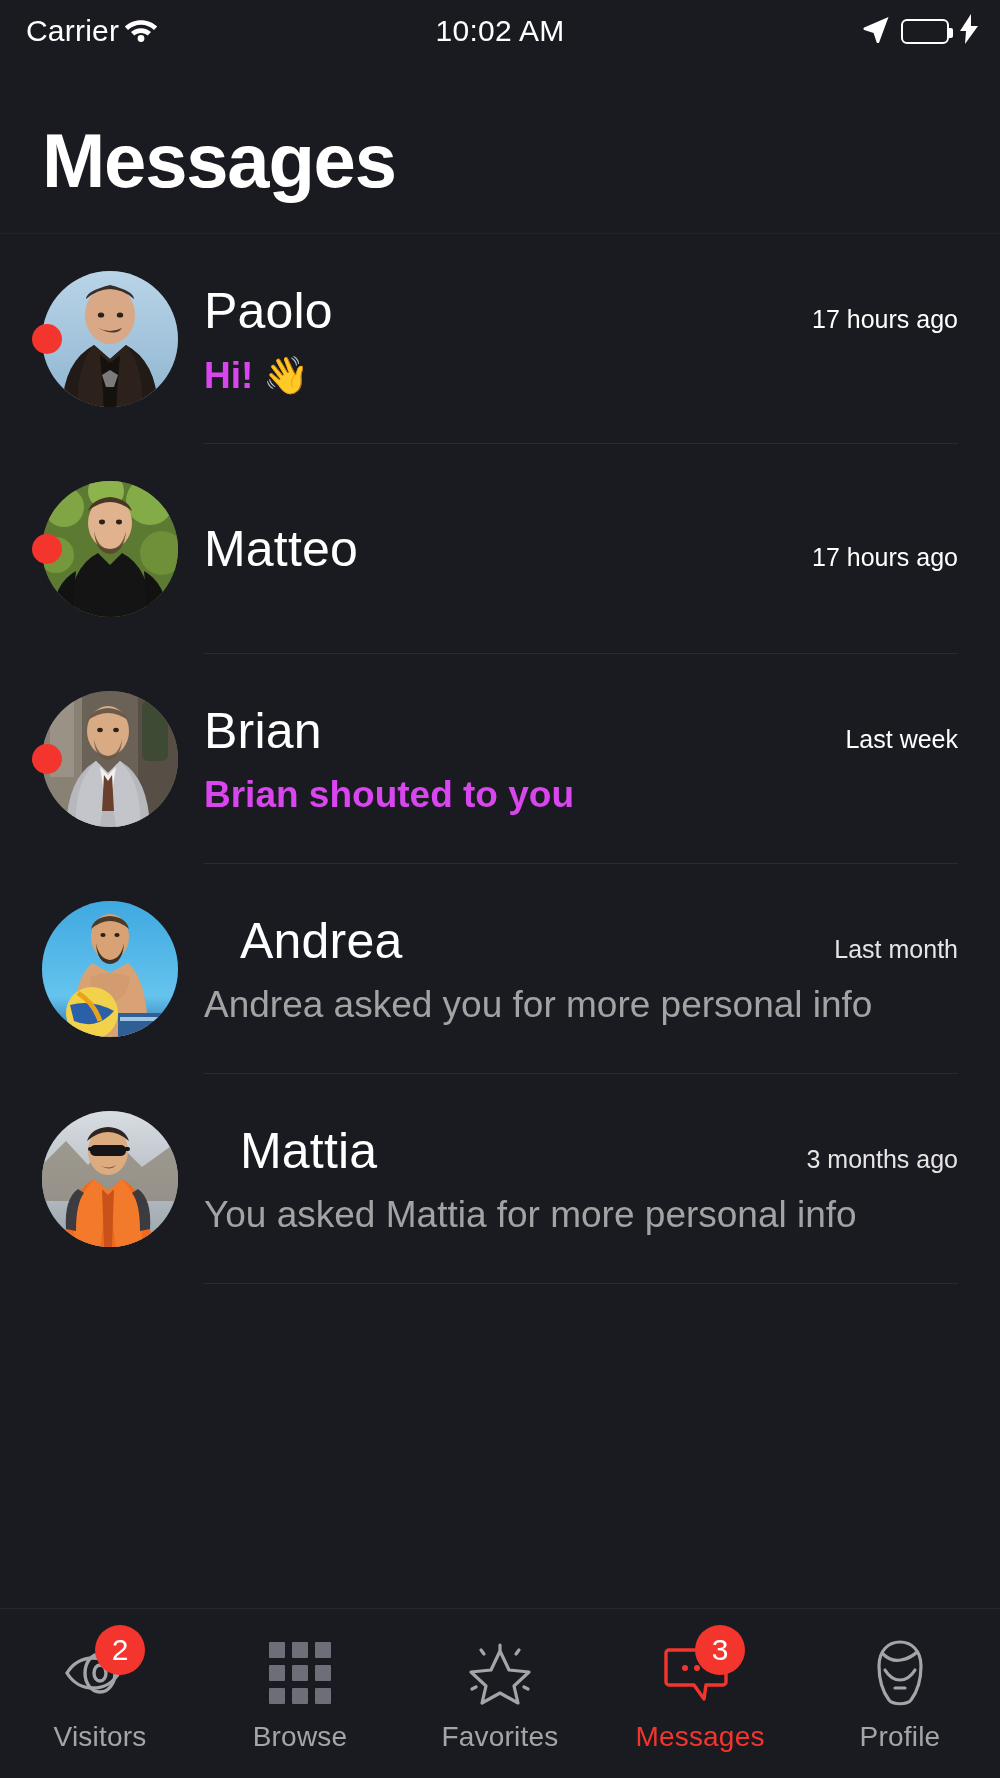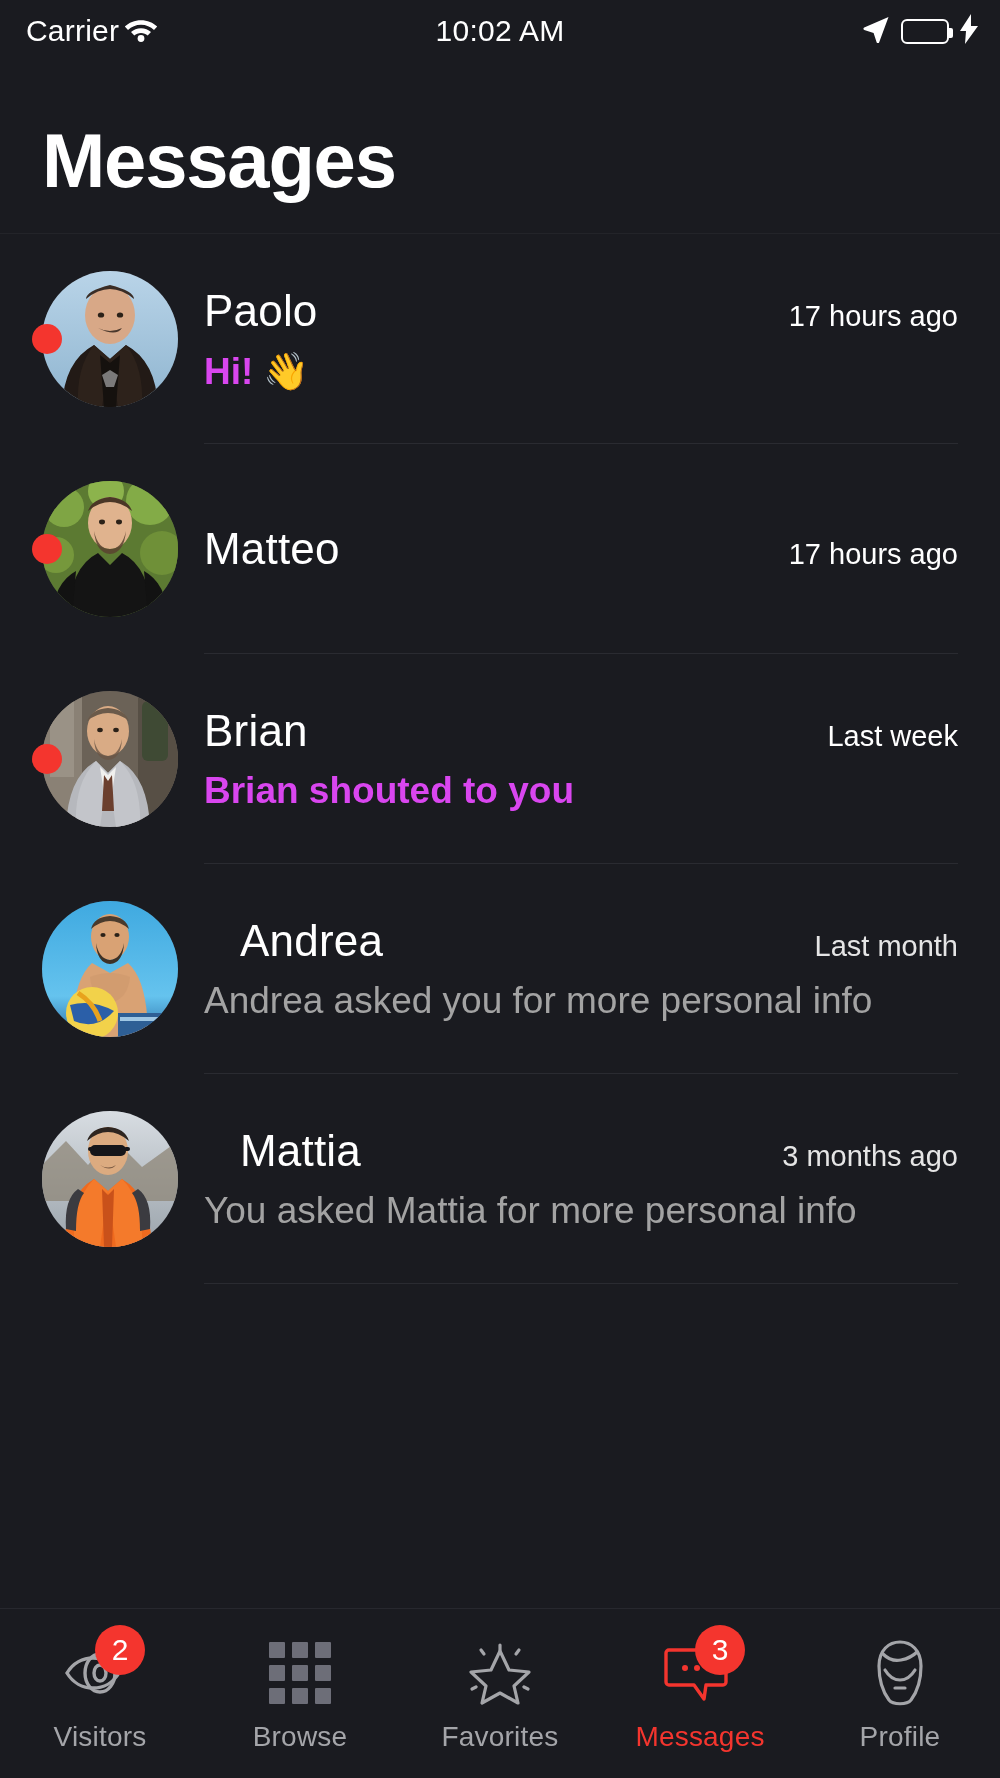--- a/index.html
+++ b/index.html
@@ -65,23 +65,23 @@
     position:absolute; left:-10px; top:50%; transform:translateY(-50%);
     width:30px; height:30px; border-radius:50%;
     background:#f4352e; z-index:3;
   }
   .row-body {
     flex:1 1 auto; margin-left:26px;
     display:flex; flex-direction:column; justify-content:center;
     min-width:0;
   }
   .row-top { display:flex; align-items:baseline; }
-  .name { font-size:44px; font-weight:400; color:#ffffff; letter-spacing:.2px; }
+  .name { font-size:50px; font-weight:400; color:#ffffff; letter-spacing:.2px; }
   .name.read { color:#ffffff;margin-left:36px; }
-  .time { margin-left:auto; font-size:29px; color:#ffffff; white-space:nowrap; padding-left:20px; }
+  .time { margin-left:auto; font-size:25px; color:#ffffff; white-space:nowrap; padding-left:20px; }
   .time.read { color:#e5e5e5; }
   .preview {
     margin-top:14px; font-size:37px; color:#d946ef; font-weight:700;
     white-space:nowrap; overflow:hidden; text-overflow:ellipsis;
   }
   .preview.read { color:#a3a3a3; font-weight:400; }
   .divider {
     position:absolute; left:204px; right:42px; bottom:0;
     height:1px; background:#2a2b31;
   }

